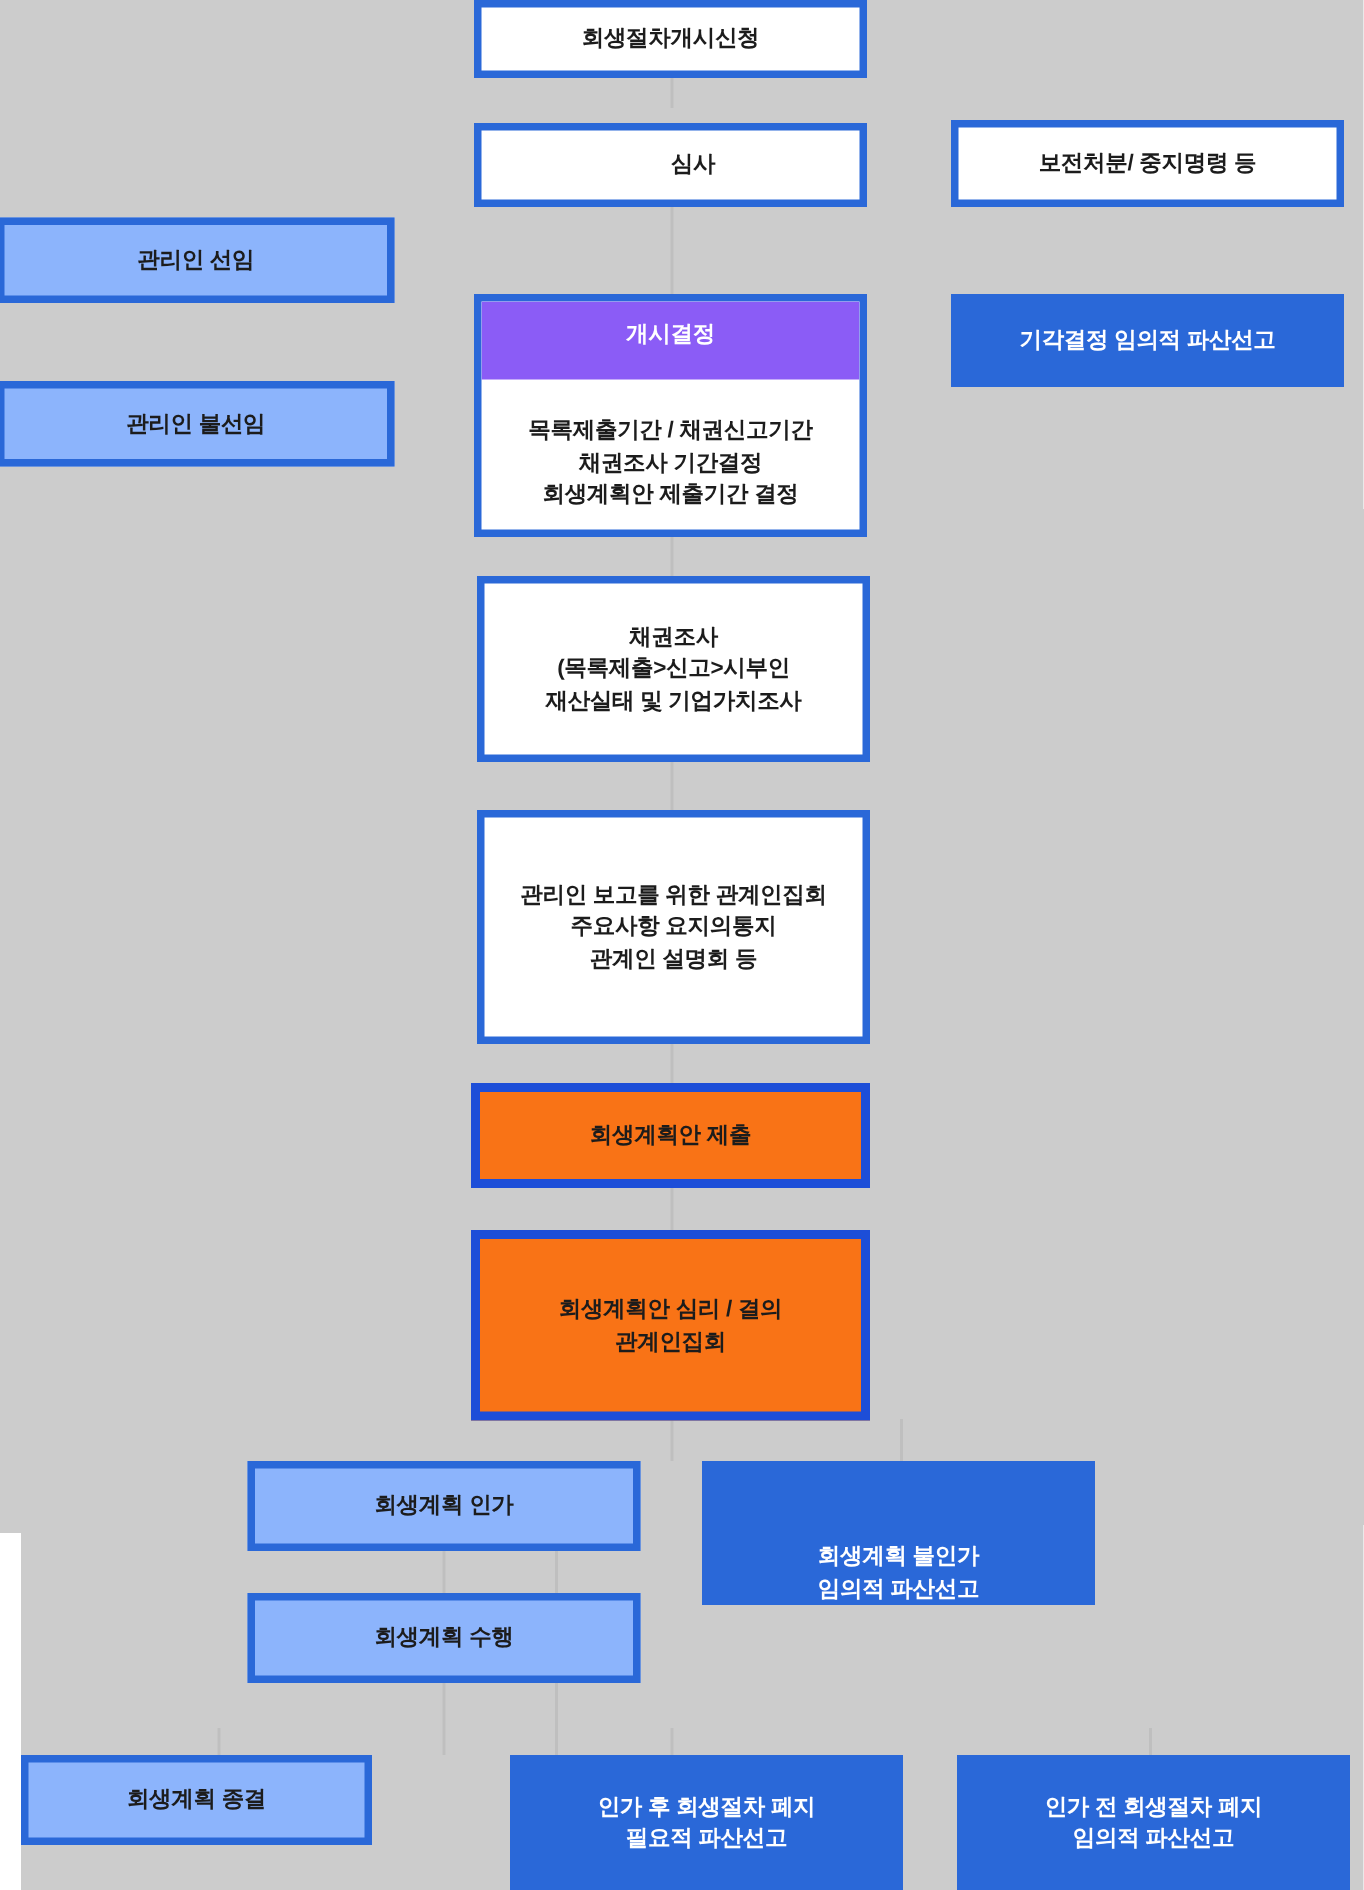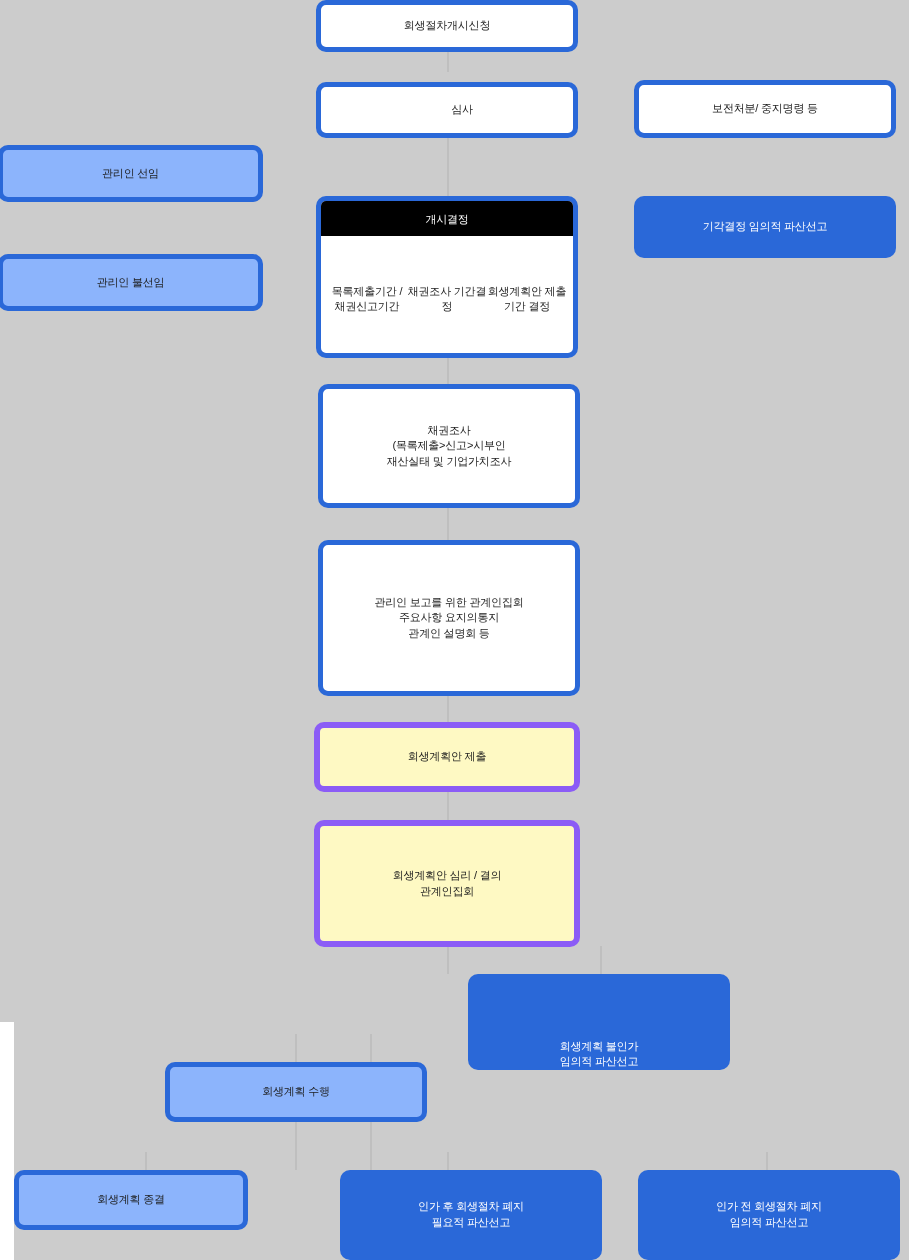--- a/index.html
+++ b/index.html
@@ -24,43 +24,44 @@
     top: 1022px;
     width: 14px;
     height: 238px;
     background: #ffffff;
   }
 
   
   .node {
     position: absolute;
     box-sizing: border-box;
-    border-radius: 10px;
+    border-radius: 0;
     display: flex;
     flex-direction: column;
     align-items: center;
     justify-content: center;
     text-align: center;
     line-height: 1.42;
-    font-size: 11px;
+    font-size: 15px;
     letter-spacing: -0.2px;
     overflow: hidden;
+    font-weight: bold;
   }
   .node .line { display: block; width: 100%; }
 
   
   .v-white {
     background: #ffffff;
     border: 5px solid #2a68d8;
     color: #1c1c1c;
   }
   
   .v-navy {
-    background: #fef9c3;
-    border: 6px solid #8b5cf6;
+    background: #f97316;
+    border: 6px solid #1d4ed8;
     color: #1c1c1c;
   }
   
   .v-light {
     background: #8cb4fc;
     border: 5px solid #2a68d8;
     color: #1c1c1c;
   }
   
   .v-solid {
@@ -71,30 +72,30 @@
   
   .v-split {
     background: #ffffff;
     border: 5px solid #2a68d8;
     color: #1c1c1c;
     justify-content: flex-start;
     padding: 0;
   }
   .v-split .hdr {
     width: 100%;
-    background: #000000;
+    background: #8b5cf6;
     color: #ffffff;
-    padding: 11px 0 8px;
+    padding: 11px 0 20px;
     box-sizing: border-box;
   }
   .v-split .bdy {
     width: 100%;
     flex: 1;
     display: flex;
-    flex-direction: row;
+    flex-direction: column;
     align-items: center;
     justify-content: center;
     padding: 16px 6px 6px;
     box-sizing: border-box;
   }
 
   
   .tick {
     position: absolute;
     width: 2px;
@@ -171,20 +172,23 @@
 
   <div class="node v-navy" style="left:314px; top:722px; width:266px; height:70px;">
     <span class="line">회생계획안 제출</span>
   </div>
 
   <div class="node v-navy" style="left:314px; top:820px; width:266px; height:127px;">
     <span class="line">회생계획안 심리 / 결의</span>
     <span class="line">관계인집회</span>
   </div>
 
+  <div class="node v-light" style="left:165px; top:974px; width:262px; height:60px;">
+    <span class="line">회생계획 인가</span>
+  </div>
 
   <div class="node v-solid" style="left:468px; top:974px; width:262px; height:96px;justify-content:flex-end;">
     <span class="line">회생계획 불인가</span>
     <span class="line">임의적 파산선고</span>
   </div>
 
   <div class="node v-light" style="left:165px; top:1062px; width:262px; height:60px;">
     <span class="line">회생계획 수행</span>
   </div>
 

